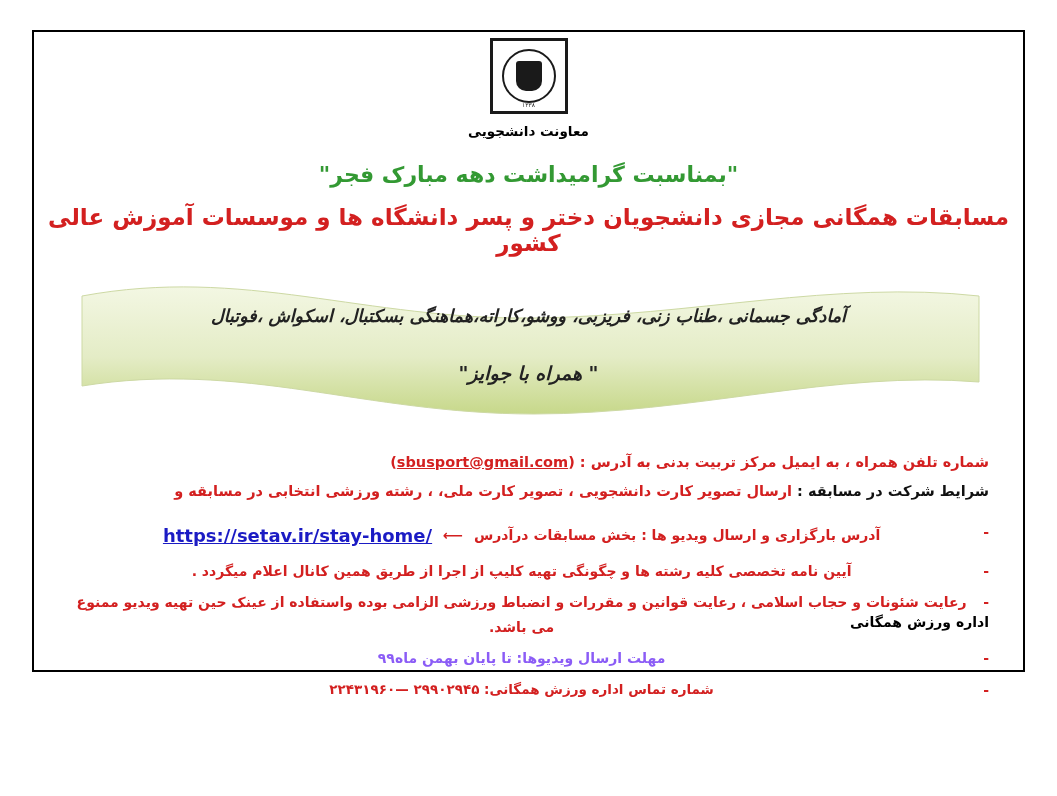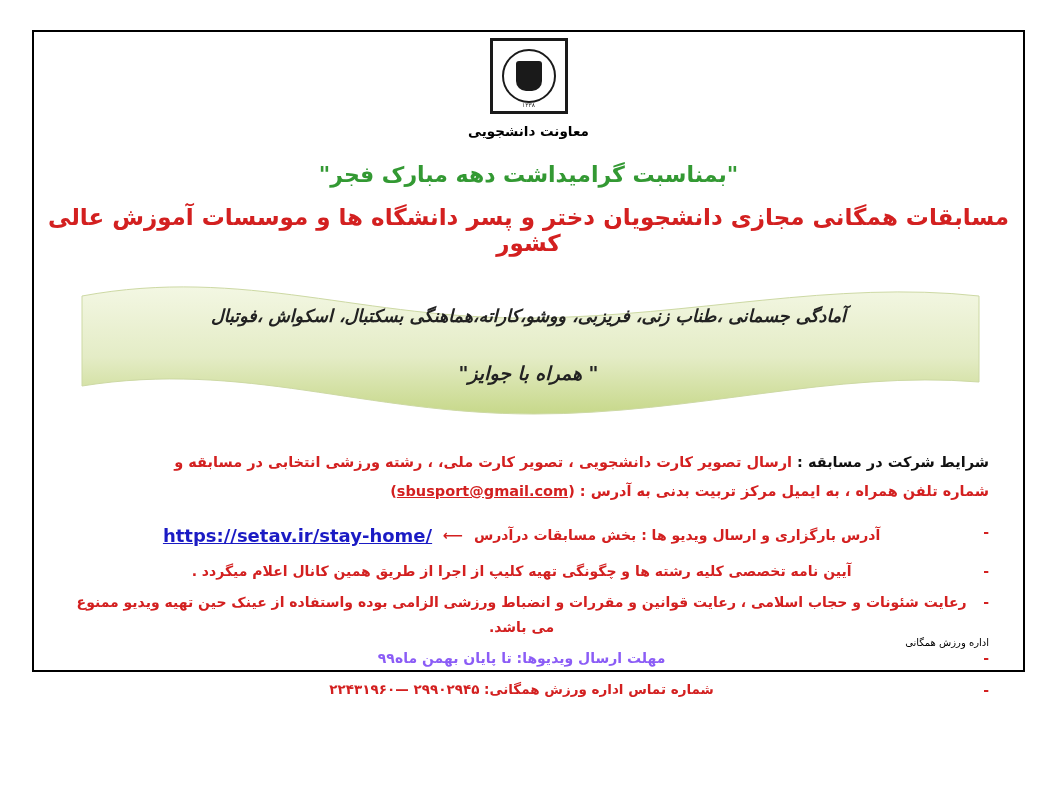--- a/index.html
+++ b/index.html
@@ -189,23 +189,23 @@
     color: #8b5cf6;
   }
   .phone {
     color: #d32020;
     font-size: 13.5px;
   }
   
   .footer {
     position: absolute;
     right: 34px;
-    bottom: 22px;
-    font-size: 10px;
-    font-weight: normal;
+    bottom: 40px;
+    font-size: 14px;
+    font-weight: bold;
     color: #000000;
   }
 </style>
 </head>
 <body>
 
 <div class="poster">
 
   <div class="header">
     <div class="logo-box">
@@ -229,26 +229,26 @@
         </linearGradient>
       </defs>
       <path d="M48,22 C210,-8 330,46 500,44 C660,42 800,6 945,22 L945,108 C800,96 660,140 500,140 C330,140 210,86 48,112 Z" fill="url(#gradBanner)" stroke="#cdd9a4" stroke-width="1"></path>
     </svg>
     <div class="banner-text">آمادگی جسمانی ،طناب زنی، فریزبی، ووشو،کاراته،هماهنگی بسکتبال، اسکواش ،فوتبال</div>
     <div class="banner-text2">"  همراه با جوایز"</div>
   </div>
 
   <div class="conditions">
     <div>
+      <span>شماره تلفن همراه ، به ایمیل مرکز تربیت بدنی به آدرس :</span>
+      <span>(</span><span class="email">sbusport@gmail.com</span><span>)</span>
+    </div>
+    <div>
       <span class="lead">شرایط شرکت در مسابقه :</span>
       <span>ارسال تصویر کارت دانشجویی ، تصویر کارت ملی، ، رشته ورزشی انتخابی در مسابقه و</span>
-    </div>
-    <div>
-      <span>شماره تلفن همراه ، به ایمیل مرکز تربیت بدنی به آدرس :</span>
-      <span>(</span><span class="email">sbusport@gmail.com</span><span>)</span>
     </div>
   </div>
 
   <div class="bullets">
 
     <div class="bullet-row">
       <span class="dash">-</span>
       <span class="btext">
         <span>آدرس بارگزاری و ارسال ویدیو ها : بخش مسابقات درآدرس</span>
         <span class="arrow">⟵</span>

